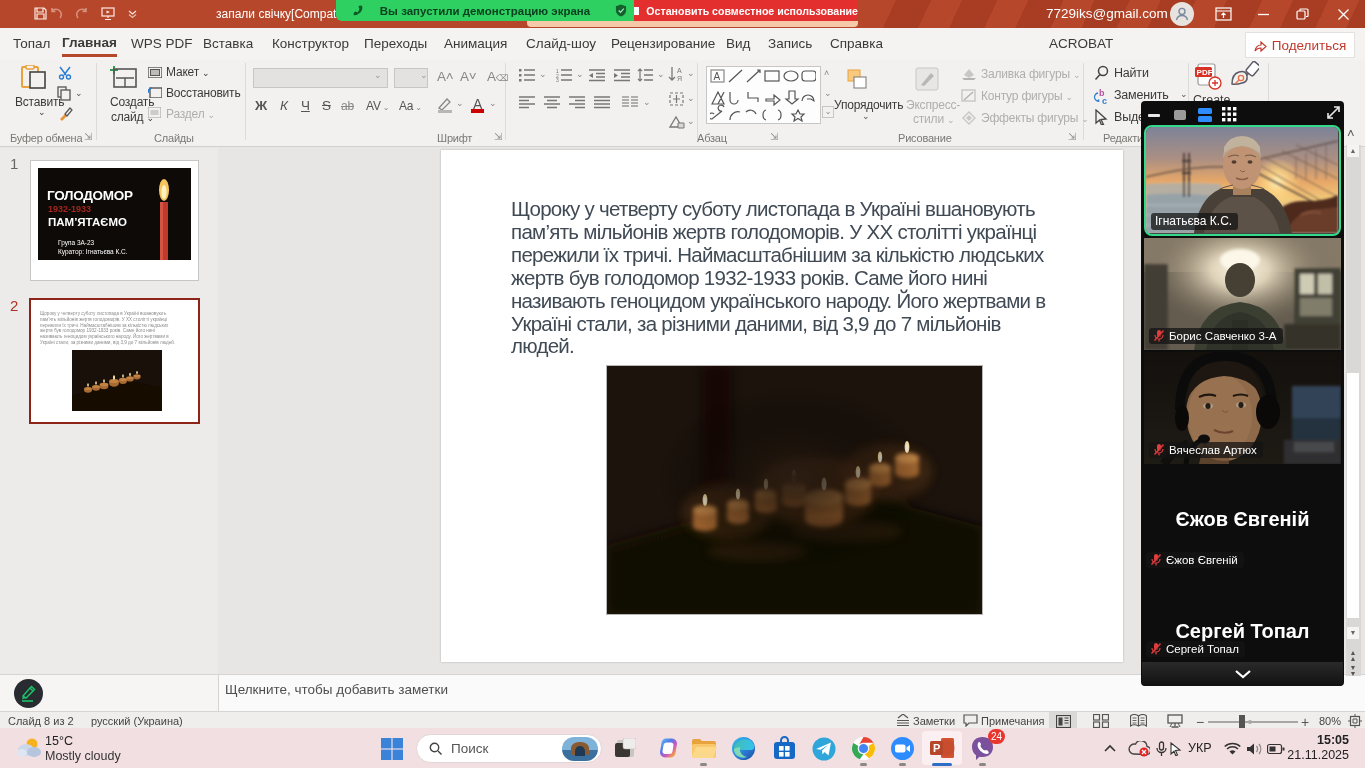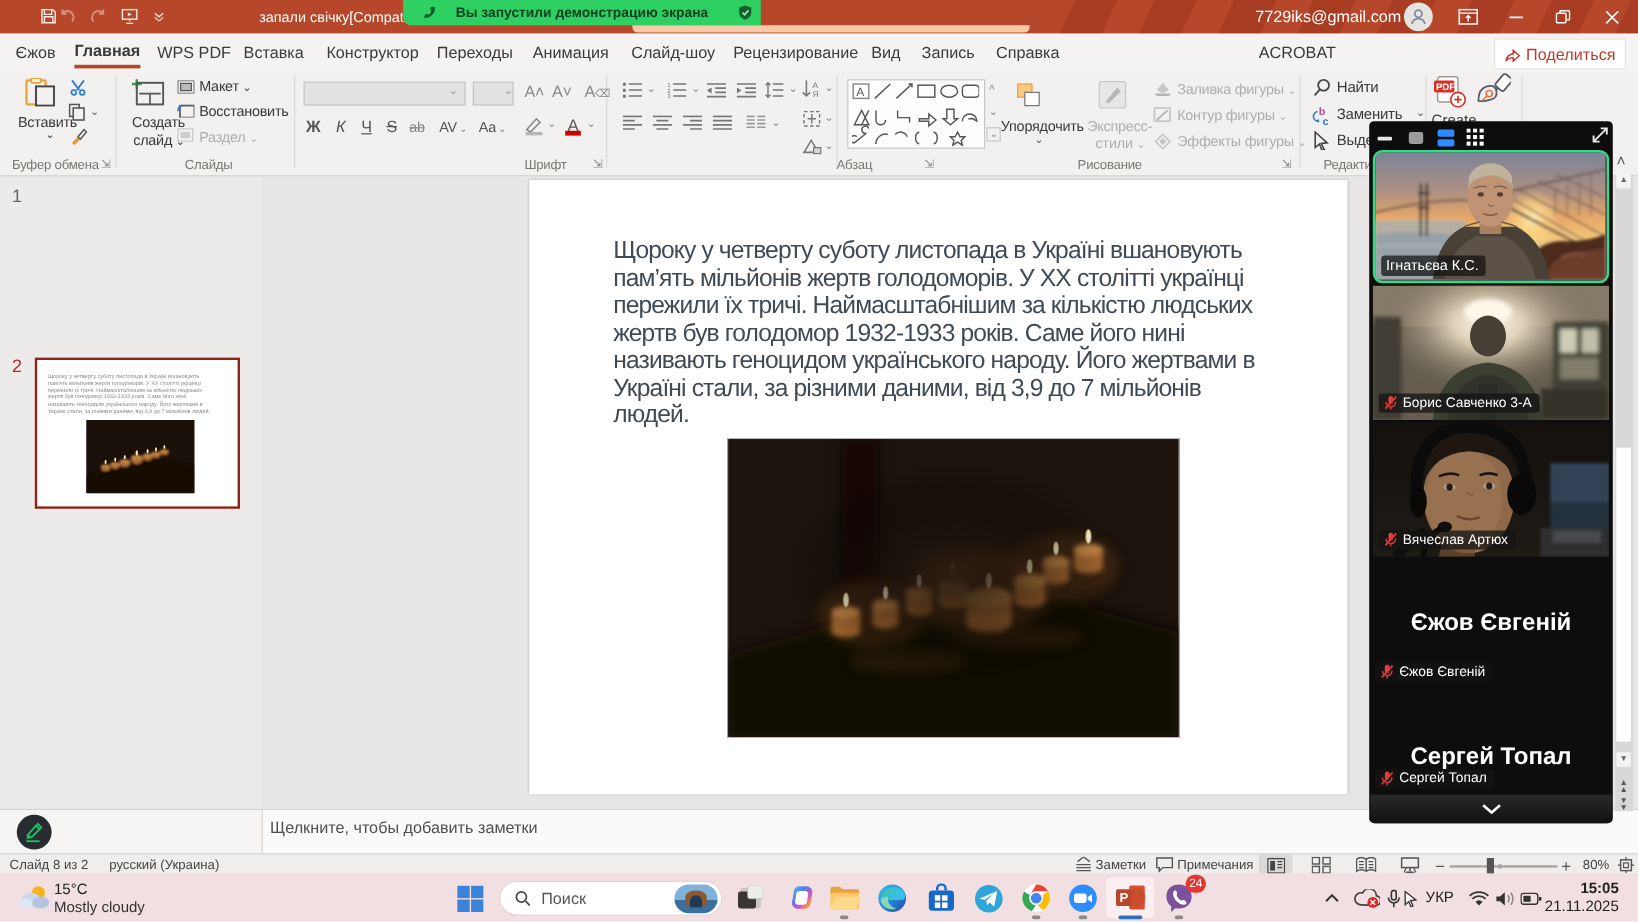--- a/index.html
+++ b/index.html
@@ -117,21 +117,21 @@
     <svg width="13" height="13" viewBox="0 0 13 13" style="position:absolute; left:1296px; top:8px;">
         <rect x="1" y="3" width="8" height="8" rx="1" stroke="#fff" stroke-width="1.2" fill="none"></rect>
         <path d="M4 3 V1.5 a0.5 0.5 0 0 1 0.5 -0.5 H11 a1 1 0 0 1 1 1 V8 a0.5 0.5 0 0 1 -0.5 0.5 H10" stroke="#fff" stroke-width="1.2" fill="none"></path>
       </svg>
     <svg width="13" height="13" viewBox="0 0 13 13" style="position:absolute; left:1337px; top:8px;">
         <path d="M1.5 1.5 L11.5 11.5 M11.5 1.5 L1.5 11.5" stroke="#fff" stroke-width="1.3"></path>
       </svg>
   </div>
 
   <div id="menubar">
-    <div class="tab" style="left:13px;">Єжов</div>
+    <div class="tab" style="left:13px;">Топал</div>
     <div class="tab active" style="left:62px;">Главная</div>
     <div class="tab" style="left:131px;">WPS PDF</div>
     <div class="tab" style="left:203px;">Вставка</div>
     <div class="tab" style="left:272px;">Конструктор</div>
     <div class="tab" style="left:364px;">Переходы</div>
     <div class="tab" style="left:444px;">Анимация</div>
     <div class="tab" style="left:526px;">Слайд-шоу</div>
     <div class="tab" style="left:611px;">Рецензирование</div>
     <div class="tab" style="left:726px;">Вид</div>
     <div class="tab" style="left:768px;">Запись</div>
@@ -555,20 +555,34 @@
         <g filter="url(#blur2)" opacity="0.4">
           <ellipse cx="150" cy="185" rx="50" ry="10" fill="#4a2c14"></ellipse>
           <ellipse cx="240" cy="165" rx="55" ry="10" fill="#4a2c14"></ellipse>
         </g>
         <rect x="0" y="0" width="375" height="248" fill="url(#cg)"></rect>
       </svg>
     </div>
   </div>
 
   <div class="thumbnum" style="left:10px; top:155px;">1</div>
+  <div id="thumb1">
+    <div class="abs" style="left:7px; top:7px; width:153px; height:92px; background:#0d0a08;">
+      <div class="abs" style="left:9px; top:20px; color:#fff; font-weight:bold; font-size:13.5px; letter-spacing:-0.3px;">ГОЛОДОМОР</div>
+      <div class="abs" style="left:10px; top:36px; color:#a3271e; font-weight:bold; font-size:9px;">1932-1933</div>
+      <div class="abs" style="left:10px; top:48px; color:#fff; font-weight:bold; font-size:11.5px;">ПАМ’ЯТАЄМО</div>
+      <div class="abs" style="left:20px; top:70px; color:#fff; font-size:6.5px; line-height:9px;">Група 3А-23<br>Куратор: Ігнатьєва К.С.</div>
+      <svg width="30" height="92" viewBox="0 0 30 92" style="position:absolute; left:110px; top:0;">
+        <rect x="12" y="34" width="8" height="58" fill="#c0392b"></rect>
+        <rect x="12" y="34" width="3" height="58" fill="#d35443"></rect>
+        <ellipse cx="16" cy="22" rx="5" ry="11" fill="#f6c35c"></ellipse>
+        <ellipse cx="16" cy="24" rx="2.6" ry="7" fill="#fdf0c0"></ellipse>
+      </svg>
+    </div>
+  </div>
   <div class="thumbnum" style="left:10px; top:297px; color:#b03024;">2</div>
   <div id="thumb2">
     <div class="abs" style="left:8px; top:11px; width:151px; height:100px; background:#fff;">
       <div class="abs" style="left:1px; top:0px; width:138px; color:#8c8c8c; font-size:4.6px; line-height:5.8px;">Щороку у четверту суботу листопада в Україні вшановують пам’ять мільйонів жертв голодоморів. У ХХ столітті українці пережили їх тричі. Наймасштабнішим за кількістю людських жертв був голодомор 1932-1933 років. Саме його нині називають геноцидом українського народу. Його жертвами в Україні стали, за різними даними, від 3,9 до 7 мільйонів людей.</div>
       <div class="abs" style="left:33px; top:39px; width:90px; height:61px; background:#1a130e;">
         <svg width="90" height="61" viewBox="0 0 90 61" preserveAspectRatio="none">
           <rect width="90" height="61" fill="#1a100a"></rect>
           <defs>
               <filter id="thb">
                 <feGaussianBlur stdDeviation="0.7"></feGaussianBlur>
@@ -1009,20 +1023,24 @@
   <div id="banner-green">
     <svg width="12" height="12" viewBox="0 0 13 13" style="position:absolute; left:16px; top:5px;">
         <path d="M2 11 Q1 8 4 7 L6 8 Q8 6 8 4 L7 2 Q8 0 11 1 Q12 5 9 8 Q6 11 2 11 Z" fill="#0b5a28"></path>
       </svg>
     <span>Вы запустили демонстрацию экрана</span>
     <svg width="12" height="13" viewBox="0 0 13 14" style="position:absolute; right:7px; top:4px;">
         <path d="M6.5 0.5 L12 2.5 V7 Q12 11.5 6.5 13.5 Q1 11.5 1 7 V2.5 Z" fill="#14602c"></path>
         <path d="M4 7 l2 2 l3.5 -4" stroke="#9fe8b8" stroke-width="1.4" fill="none"></path>
       </svg>
   </div>
+  <div id="banner-red">
+    <span style="display:inline-block; width:8px; height:8px; background:#fff; margin-right:7px;"></span>
+    <span>Остановить совместное использование</span>
+  </div>
   <div id="banner-strip"></div>
 
   <div class="abs" style="left:14px; top:679px; width:29px; height:29px; border-radius:50%; background:#282c31; z-index:4;">
     <svg width="17" height="17" viewBox="0 0 17 17" style="position:absolute; left:6px; top:6px;">
         <path d="M3 11 L10 3 L13 6 L6 13 Z M10 3 l1.5 -1.5 l3 3 L13 6" stroke="#1fc06a" stroke-width="1.5" fill="none"></path>
         <path d="M3 11 L2 14.5 L6 13 Z" fill="#1fc06a"></path>
         <path d="M2 16 h11" stroke="#1fc06a" stroke-width="1.6"></path>
       </svg>
   </div>
 

